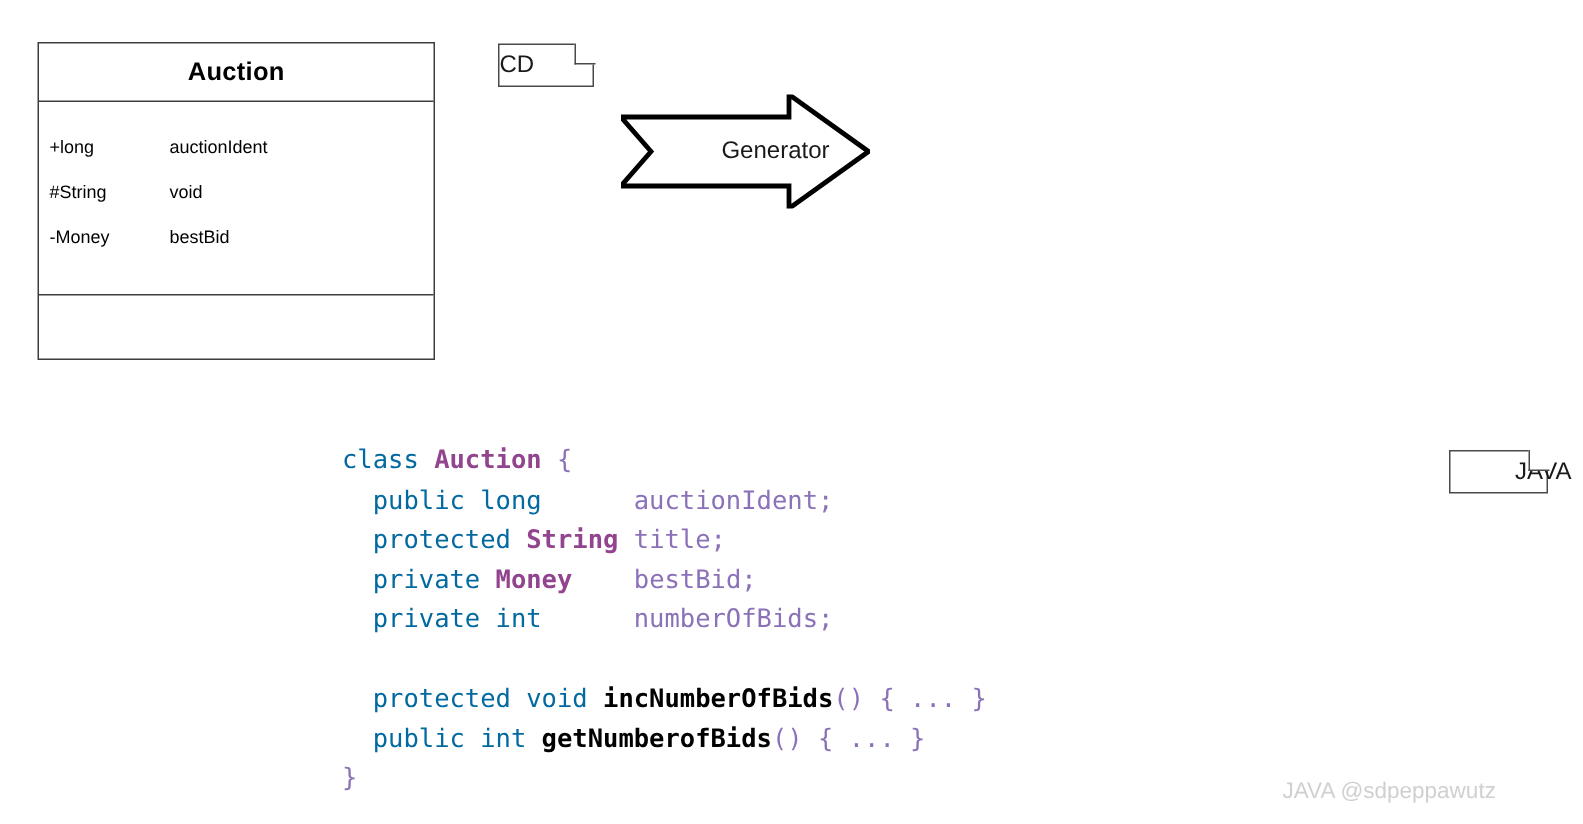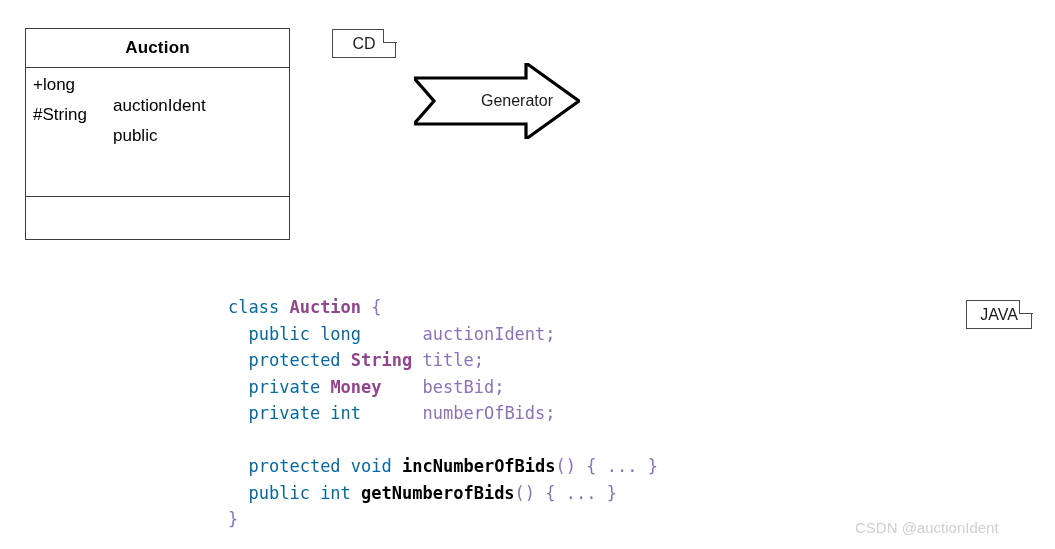--- a/index.html
+++ b/index.html
@@ -40,23 +40,23 @@
     letter-spacing: 0.2px;
   }
   #uml-attributes-section {
     height: 129px;
     border-bottom: 1.6px solid #3d3d3d;
     padding: 7px 0 0 7px;
     box-sizing: border-box;
   }
   .uml-attr-row {
     display: flex;
-    align-items: flex-start;
+    align-items: flex-end;
     height: 30px;
-    font-size: 17px;
+    font-size: 12px;
   }
   .uml-attr-type {
     width: 80px;
     flex: 0 0 80px;
     white-space: pre;
   }
   .uml-attr-name {
     white-space: pre;
     margin-top: 21px;
   }
@@ -71,21 +71,21 @@
   }
 
   
   .note-tag {
     position: absolute;
     background: #ffffff;
     border: 1.5px solid #4a4a4a;
     box-sizing: border-box;
     display: flex;
     align-items: center;
-    justify-content: center;
+    justify-content: flex-start;
     font-size: 16px;
     color: #1a1a1a;
   }
   .note-tag .fold {
     position: absolute;
     top: -1.5px;
     right: -1.5px;
     width: 13px;
     height: 13px;
     background: #ffffff;
@@ -106,20 +106,21 @@
     left: 332px;
     top: 29px;
     width: 64px;
     height: 29px;
   }
   #java-note-tag {
     left: 966px;
     top: 300px;
     width: 66px;
     height: 29px;
+    padding-left: 43px;
   }
 
   
   #generator-arrow {
     position: absolute;
     left: 414px;
     top: 63px;
     width: 166px;
     height: 76px;
   }
@@ -178,21 +179,25 @@
   <div id="uml-class-name-section">
     <span id="uml-class-name">Auction</span>
   </div>
   <div id="uml-attributes-section">
       <div class="uml-attr-row">
         <span class="uml-attr-type">+long</span>
         <span class="uml-attr-name">auctionIdent</span>
       </div>
       <div class="uml-attr-row">
         <span class="uml-attr-type">#String</span>
-        <span class="uml-attr-name">public</span>
+        <span class="uml-attr-name">void</span>
+      </div>
+      <div class="uml-attr-row">
+        <span class="uml-attr-type">-Money</span>
+        <span class="uml-attr-name">bestBid</span>
       </div>
     </div>
 </div>
 
 <div id="cd-note-tag" class="note-tag">
   <span>CD</span>
   <span class="fold-cut"></span>
   <span class="fold"></span>
 </div>
 
@@ -204,13 +209,13 @@
 </div>
 
 <div id="java-note-tag" class="note-tag">
   <span>JAVA</span>
   <span class="fold-cut"></span>
   <span class="fold"></span>
 </div>
 
 <div id="java-code-block"><div class="code-line"><span class="tok-keyword">class </span><span class="tok-type">Auction</span><span class="tok-punct"> {</span></div><div class="code-line"><span class="tok-plain">  </span><span class="tok-keyword">public long</span><span class="tok-plain">      </span><span class="tok-ident">auctionIdent;</span></div><div class="code-line"><span class="tok-plain">  </span><span class="tok-keyword">protected </span><span class="tok-type">String</span><span class="tok-plain"> </span><span class="tok-ident">title;</span></div><div class="code-line"><span class="tok-plain">  </span><span class="tok-keyword">private </span><span class="tok-type">Money</span><span class="tok-plain">    </span><span class="tok-ident">bestBid;</span></div><div class="code-line"><span class="tok-plain">  </span><span class="tok-keyword">private int</span><span class="tok-plain">      </span><span class="tok-ident">numberOfBids;</span></div><div class="code-line"><span class="tok-plain"> </span></div><div class="code-line"><span class="tok-plain">  </span><span class="tok-keyword">protected void </span><span class="tok-method">incNumberOfBids</span><span class="tok-punct">() { ... }</span></div><div class="code-line"><span class="tok-plain">  </span><span class="tok-keyword">public int </span><span class="tok-method">getNumberofBids</span><span class="tok-punct">() { ... }</span></div><div class="code-line"><span class="tok-punct">}</span></div></div>
 
-<div id="watermark">CSDN @auctionIdent</div>
+<div id="watermark">JAVA @sdpeppawutz</div>
 
 </body></html>

